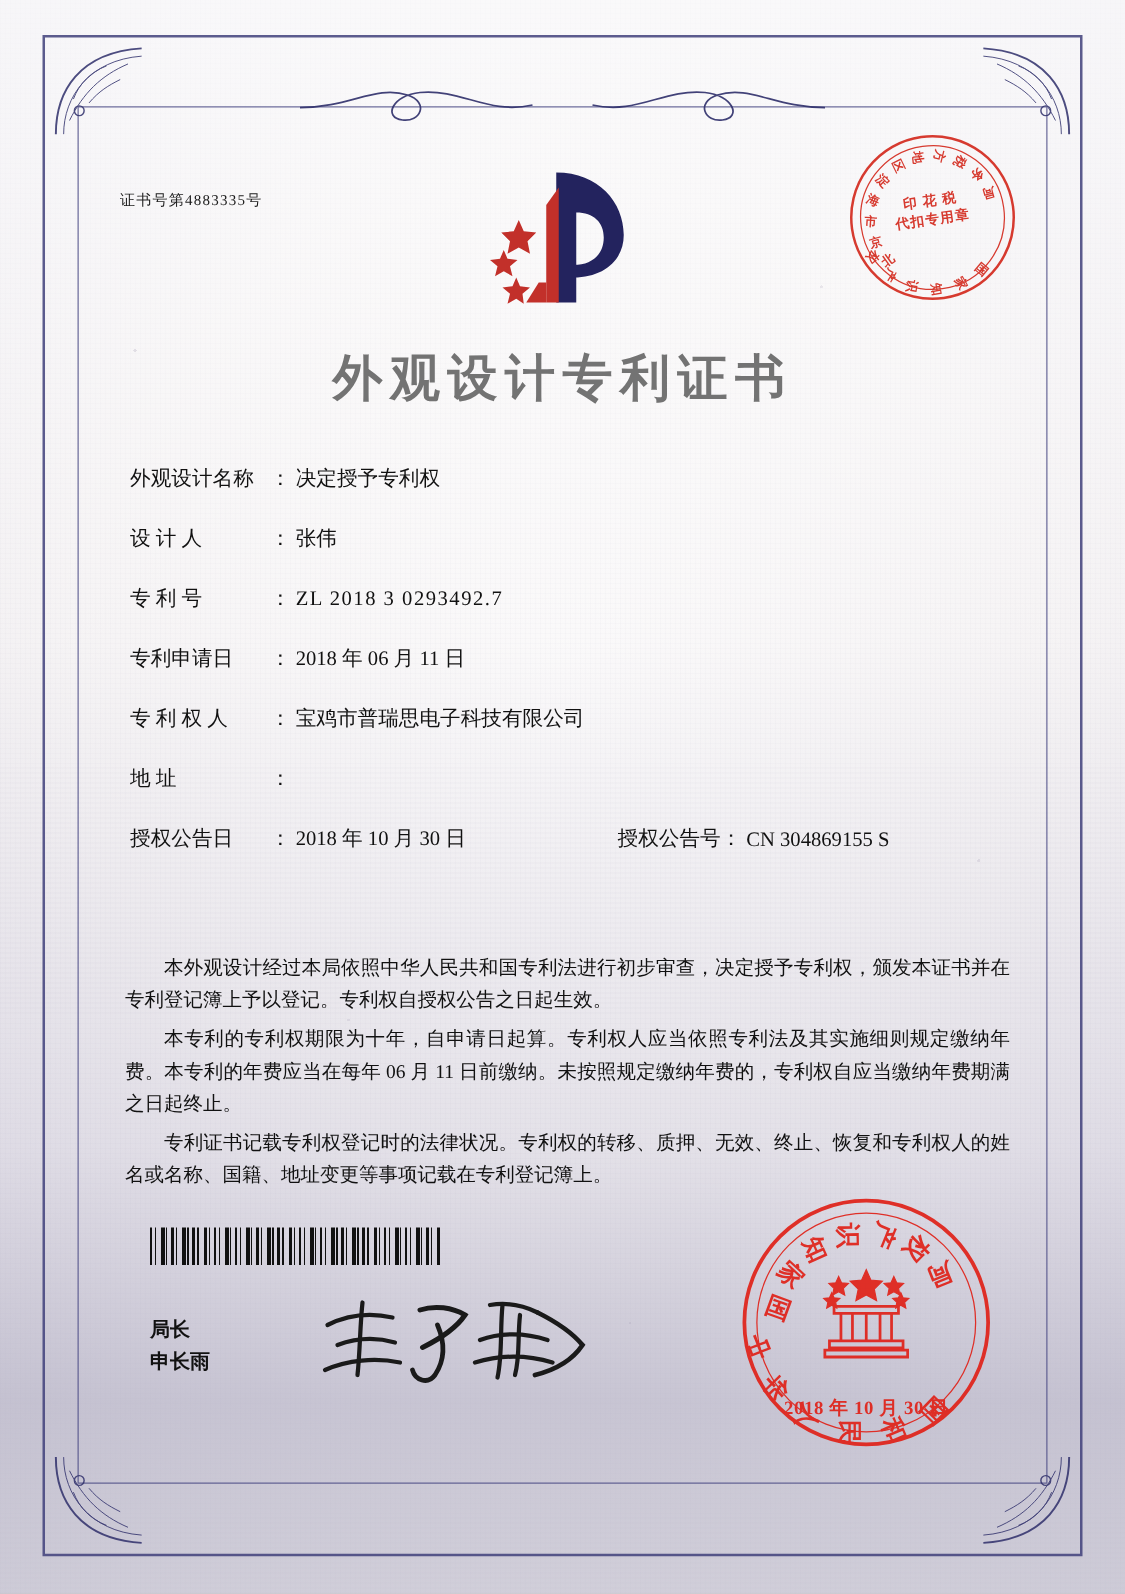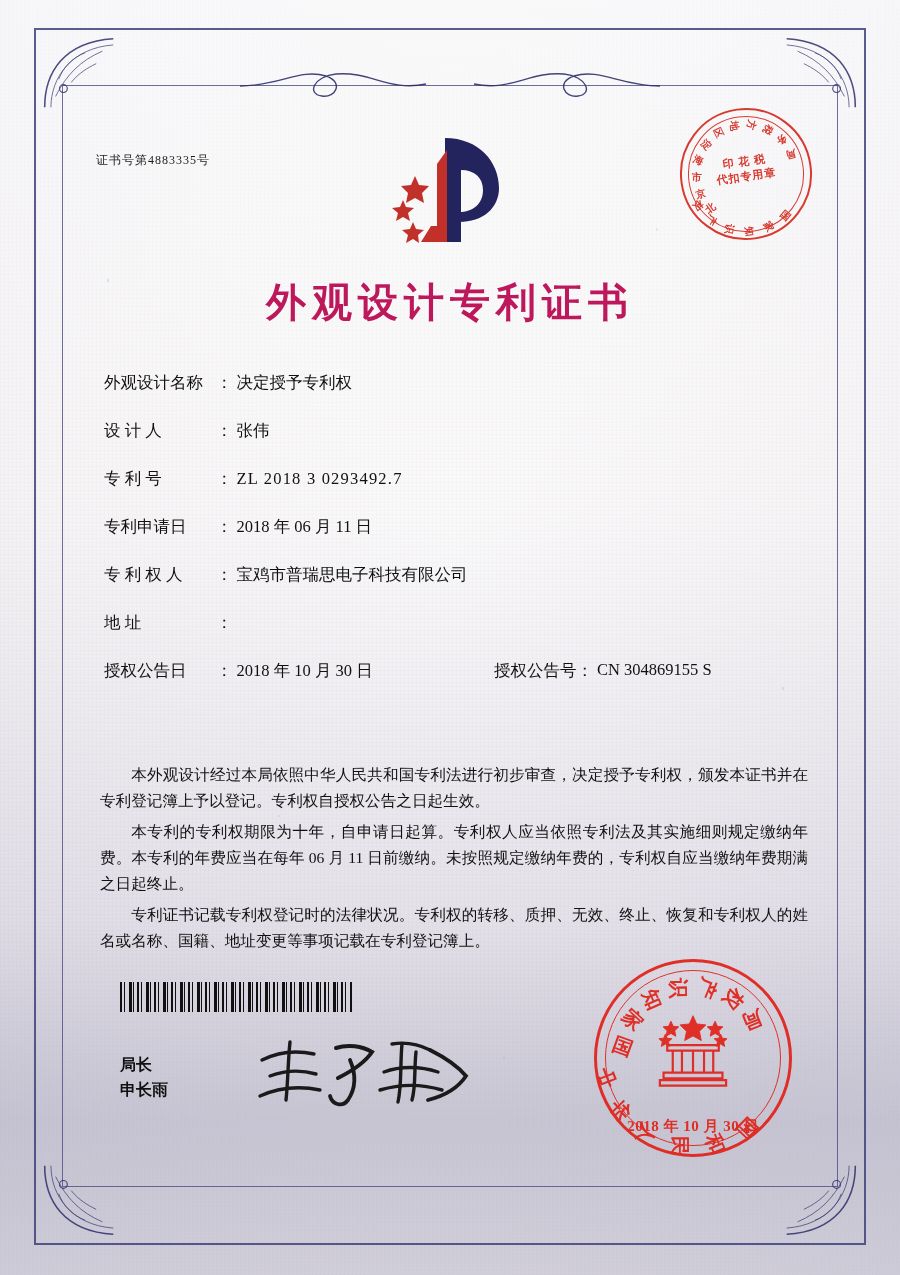--- a/index.html
+++ b/index.html
@@ -94,21 +94,21 @@
   .logo svg { display: block; width: 100%; height: 100%; }
 
   .title {
     position: absolute;
     left: 0; right: 0;
     top: 275px;
     text-align: center;
     font-size: 40px;
     font-weight: bold;
     letter-spacing: 6px;
-    color: #be185d;
+    color: #737373;
     font-family: "DejaVu Serif", "Liberation Serif", serif;
   }
 
   
   .stamp-tax {
     position: absolute;
     right: 88px;
     top: 108px;
     width: 128px;
     height: 128px;
@@ -221,21 +221,21 @@
   .f-value { flex: 1; }
   .f-value.mono { font-family: "Liberation Serif", serif; letter-spacing: 1.2px; }
 
   .two-col {
     display: flex;
     align-items: baseline;
     margin-bottom: 8px;
   }
   .two-col .cell {
     display: flex;
-    align-items: flex-start;
+    align-items: flex-end;
   }
   .two-col .cell.first { width: 390px; }
 
   
   .body-text {
     position: absolute;
     left: 100px;
     right: 92px;
     top: 762px;
     font-size: 15.6px;

